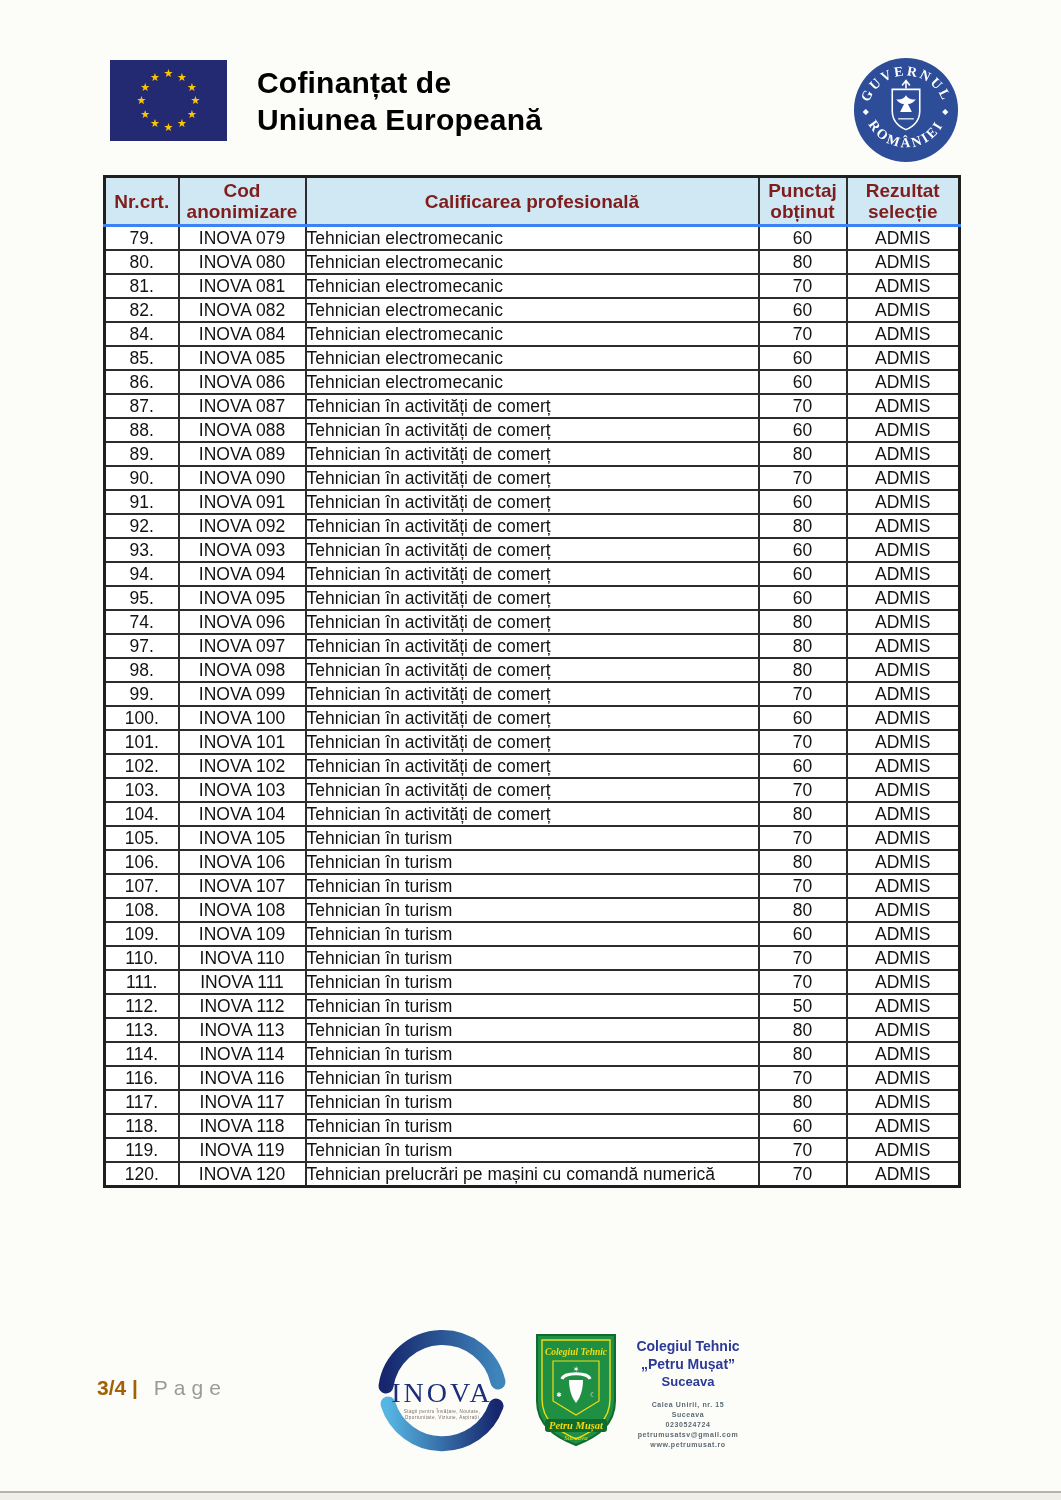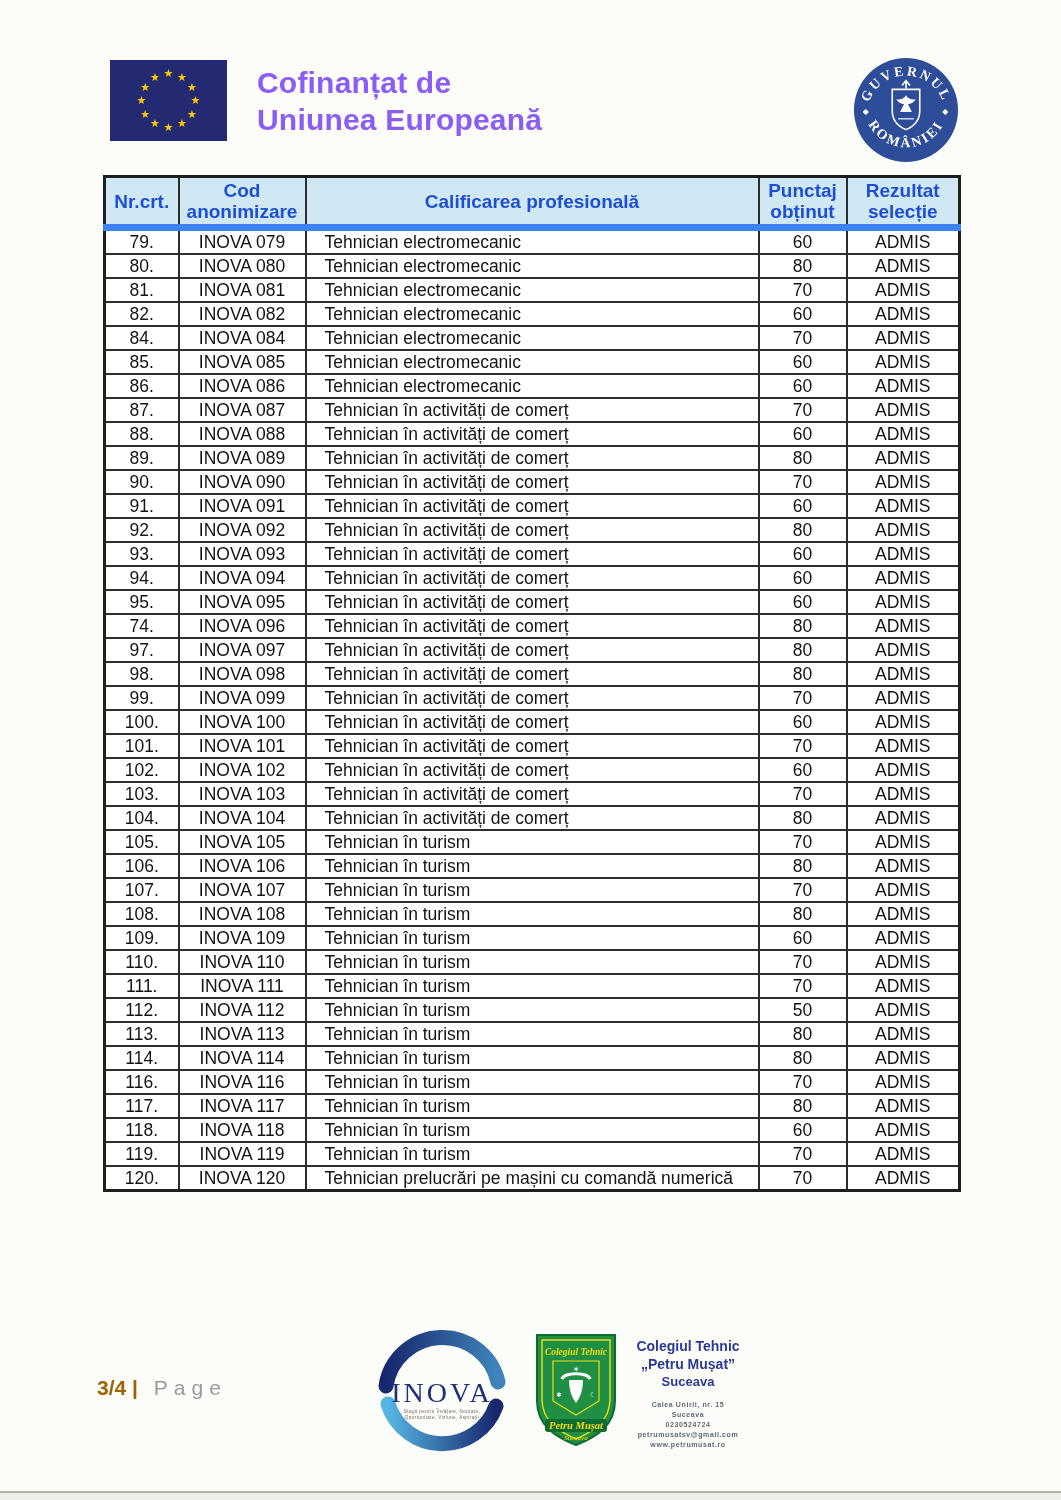--- a/index.html
+++ b/index.html
@@ -7,40 +7,40 @@
   body {
     position:relative;
     background:#fcfcf9;
     font-family:"Liberation Sans", sans-serif;
     color:#111;
     overflow:hidden;
   }
   
   .eu-block { position:absolute; left:110px; top:60px; display:flex; align-items:center; gap:30px; }
   .eu-flag { width:117px; height:81px; display:block; }
-  .eu-text { font-weight:bold; color:#8b5cf6; font-size:30px; line-height:37px; letter-spacing:.2px; }
+  .eu-text { font-weight:bold; color:#000000; font-size:30px; line-height:37px; letter-spacing:.2px; }
   .gov-logo { position:absolute; left:852px; top:56px; width:108px; height:108px; }
 
   
   table.results { position:absolute; left:103px; top:175px; width:855px;
     border-collapse:collapse; table-layout:fixed; background:#fff; }
   table.results col.c1{width:74px} table.results col.c2{width:127px}
   table.results col.c3{width:453px} table.results col.c4{width:88px}
   table.results col.c5{width:113px}
   table.results th, table.results td { border:2px solid #2d2d2d; }
   table.results { border:3px solid #1f1f1f; }
   table.results thead th {
     background:#cfe8f3; font-size:19px; font-weight:bold; line-height:21px;
-    padding:2px 3px; color:#1d4ed8; border-bottom:7px solid #3b82f6; text-align:center;
+    padding:2px 3px; color:#7f1d1d; border-bottom:3px solid #3b82f6; text-align:center;
   }
   table.results tbody td {
     height:23.6px; font-size:17.5px; line-height:22px; padding:0 4px;
     text-align:center; white-space:nowrap; overflow:hidden; color:#131313;
   }
-  table.results tbody td.cal { text-align:left; padding-left:18px; }
+  table.results tbody td.cal { text-align:left; padding-left:0; }
 
   
   .inova-logo { position:absolute; left:374px; top:1326px; width:136px; height:136px; }
   .shield-logo { position:absolute; left:531px; top:1331px; width:90px; height:118px; }
   .college-block { position:absolute; left:603px; top:1337px; width:170px; text-align:center; }
   .college-name { font-weight:bold; color:#2b3a96; font-size:14px; line-height:18px; }
   .college-city { font-weight:bold; color:#2b3a96; font-size:13px; line-height:17px; }
   .college-contact { margin-top:10px; font-size:7px; line-height:10px; font-weight:bold;
     color:#5c6a72; letter-spacing:.6px; }
   .page-label { position:absolute; left:97px; top:1376px; font-size:21px; }

